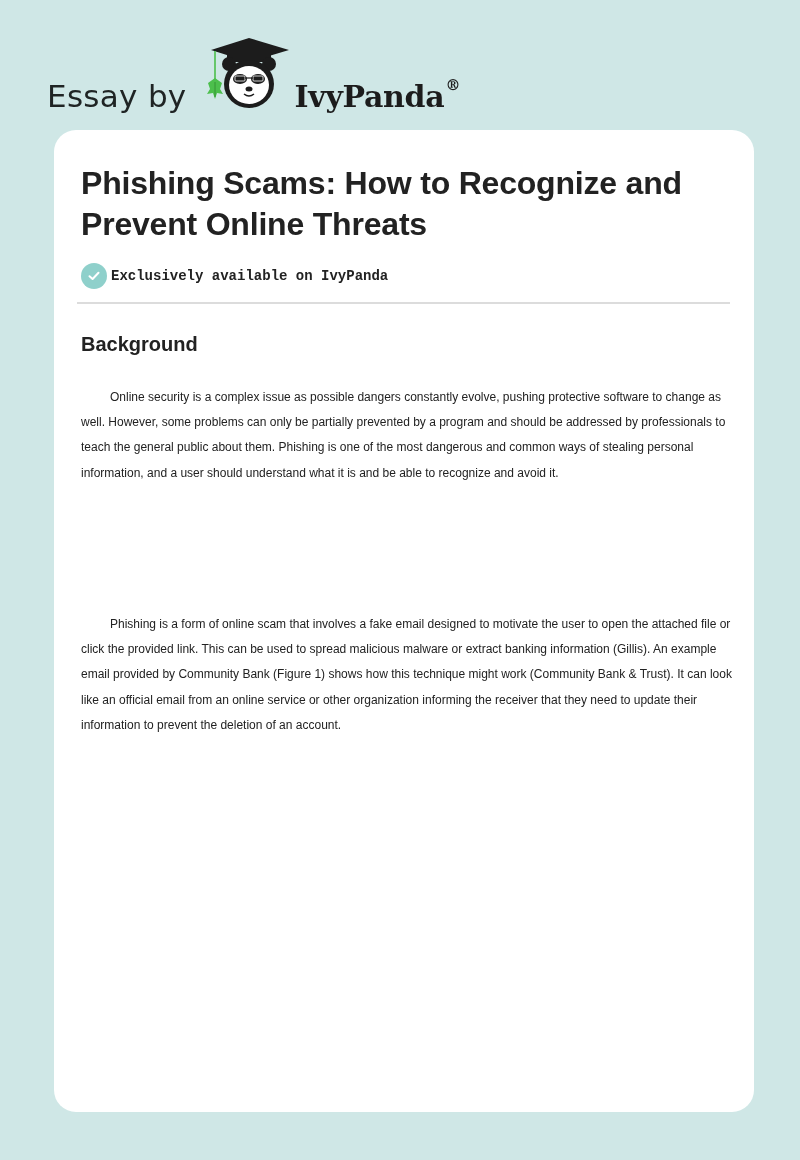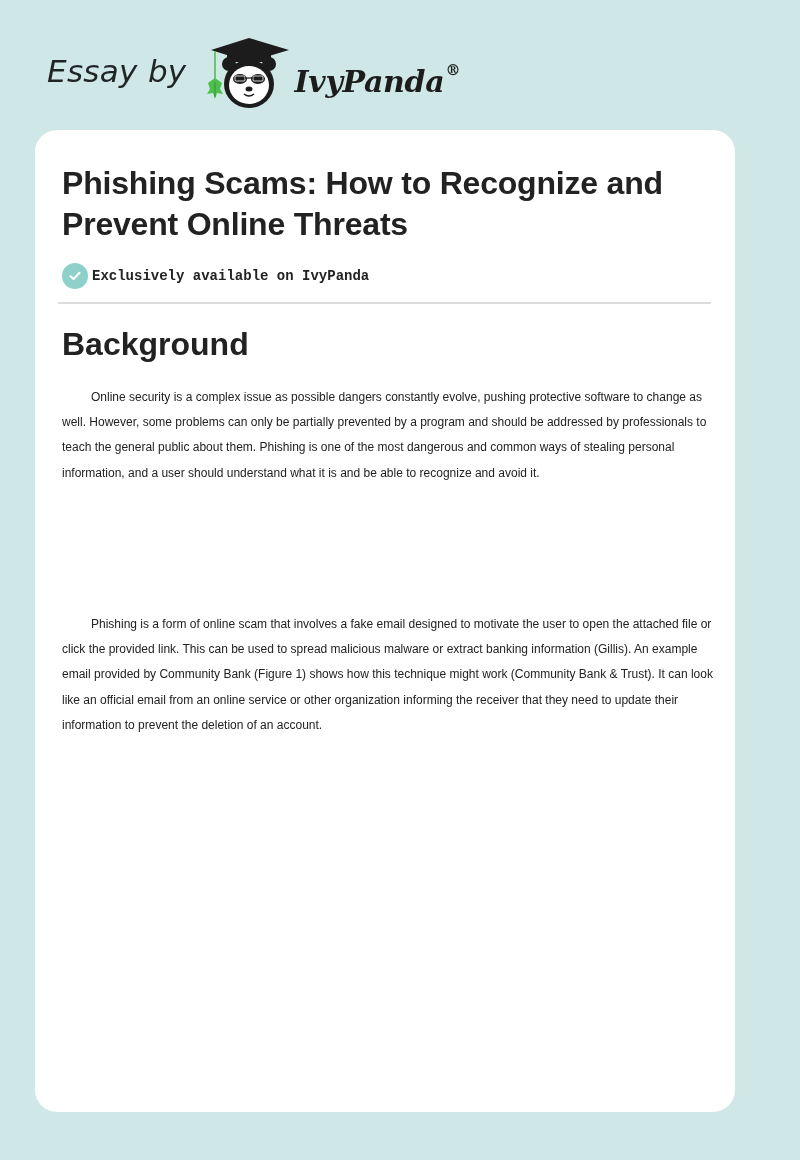--- a/index.html
+++ b/index.html
@@ -13,22 +13,21 @@
       position: relative;
       font-family: "Liberation Sans", sans-serif;
       color: #222222;
     }
     .header {
       position: absolute;
       left: 47px;
       top: 36px;
       height: 76px;
       display: flex;
-      align-items: center;
-      font-style: italic;
+      align-items: flex-end;
     }
     .essay-by {
       font-family: "DejaVu Sans", sans-serif;
       font-size: 31px;
       color: #1f2424;
       letter-spacing: 0.3px;
       line-height: 1;
       margin-top: -6px;
     }
     .logo-mark {
@@ -48,21 +47,21 @@
     }
     .brand sup {
       font-size: 15px;
       vertical-align: top;
       position: relative;
       top: -4px;
       margin-left: 1px;
     }
     .card {
       position: absolute;
-      left: 35px;
+      left: 54px;
       top: 130px;
       width: 700px;
       height: 982px;
       background: #ffffff;
       border-radius: 22px;
     }
     .title {
       position: absolute;
       left: 27px;
       top: 33px;
@@ -100,21 +99,21 @@
       position: absolute;
       left: 23px;
       top: 172px;
       width: 653px;
       height: 2px;
       background: #dcdcdc;
     }
     .section-heading {
       position: absolute;
       left: 27px;
-      font-size: 32px;
+      font-size: 20px;
       font-weight: bold;
       color: #222222;
       line-height: 34px;
     }
     .para {
       position: absolute;
       left: 27px;
       width: 652px;
       font-size: 12px;
       line-height: 25.2px;

